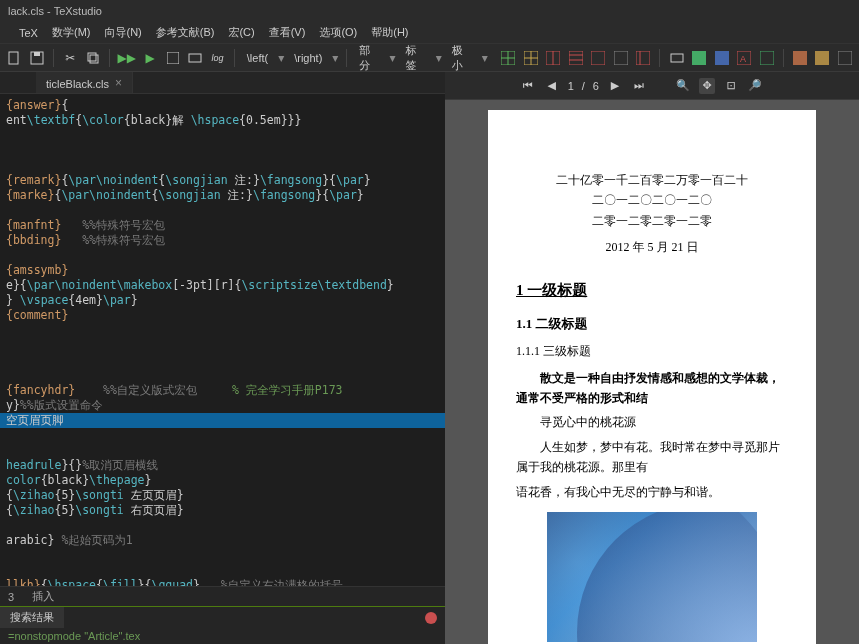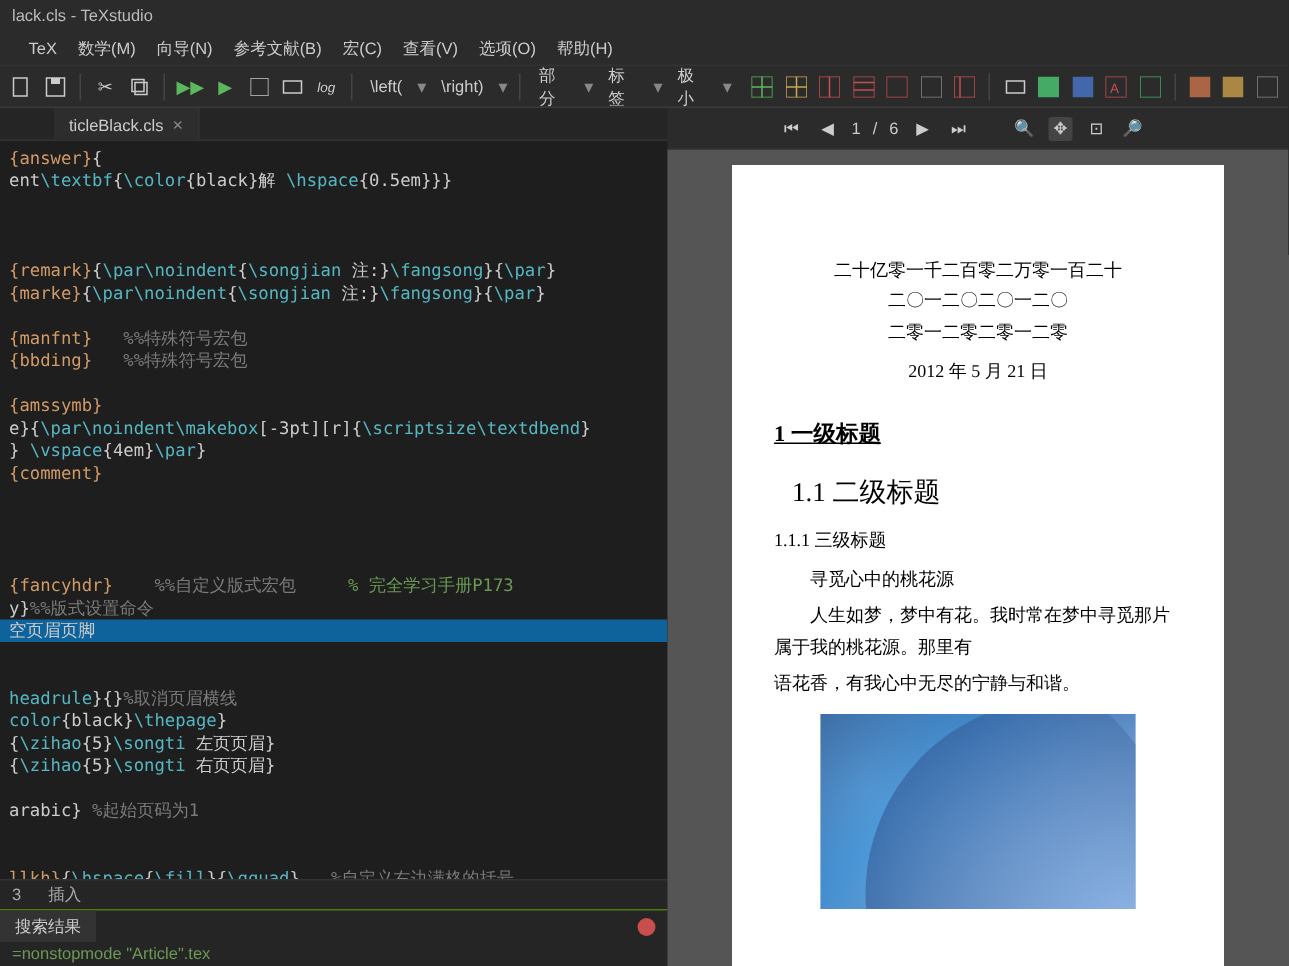--- a/index.html
+++ b/index.html
@@ -157,21 +157,21 @@
   width: 328px;
   background: #fff;
   color: #000;
   font-family: "SimSun", serif;
   padding: 60px 28px 20px 28px;
   font-size: 12px;
   line-height: 1.7;
 }
 .page .center { text-align: center; }
 .page h1 { font-size: 15px; font-weight: bold; margin: 20px 0 10px; text-decoration: underline; }
-.page h2 { font-size: 18px; font-weight: normal; margin: 10px 12px 6px; }
+.page h2 { font-size: 13px; font-weight: bold; margin: 10px 0 6px; }
 .page h3 { font-size: 12px; font-weight: normal; margin: 6px 0; }
 .page .body-p { text-indent: 2em; margin: 4px 0; }
 .page .fig {
   width: 210px; height: 130px;
   margin: 10px auto 4px;
   background: linear-gradient(135deg, #1e5799 0%, #2989d8 35%, #7db9e8 70%, #b8d8f0 100%);
   position: relative;
   overflow: hidden;
 }
 .page .fig::before, .page .fig::after {
@@ -417,20 +417,21 @@
     </div>
     <div class="page-scroll">
       <div class="page">
         <div class="center">二十亿零一千二百零二万零一百二十</div>
         <div class="center">二〇一二〇二〇一二〇</div>
         <div class="center">二零一二零二零一二零</div>
         <div class="center" style="margin-top:6px">2012 年 5 月 21 日</div>
         <h1>1  一级标题</h1>
         <h2>1.1  二级标题</h2>
         <h3>1.1.1    三级标题</h3>
+        <div class="body-p" style="font-weight:bold">散文是一种自由抒发情感和感想的文学体裁，通常不受严格的形式和结</div>
         <div class="body-p">寻觅心中的桃花源</div>
         <div class="body-p">人生如梦，梦中有花。我时常在梦中寻觅那片属于我的桃花源。那里有</div>
         <div>语花香，有我心中无尽的宁静与和谐。</div>
         <div class="fig"></div>
 
       </div>
     </div>
   </div>
 </div>
 

